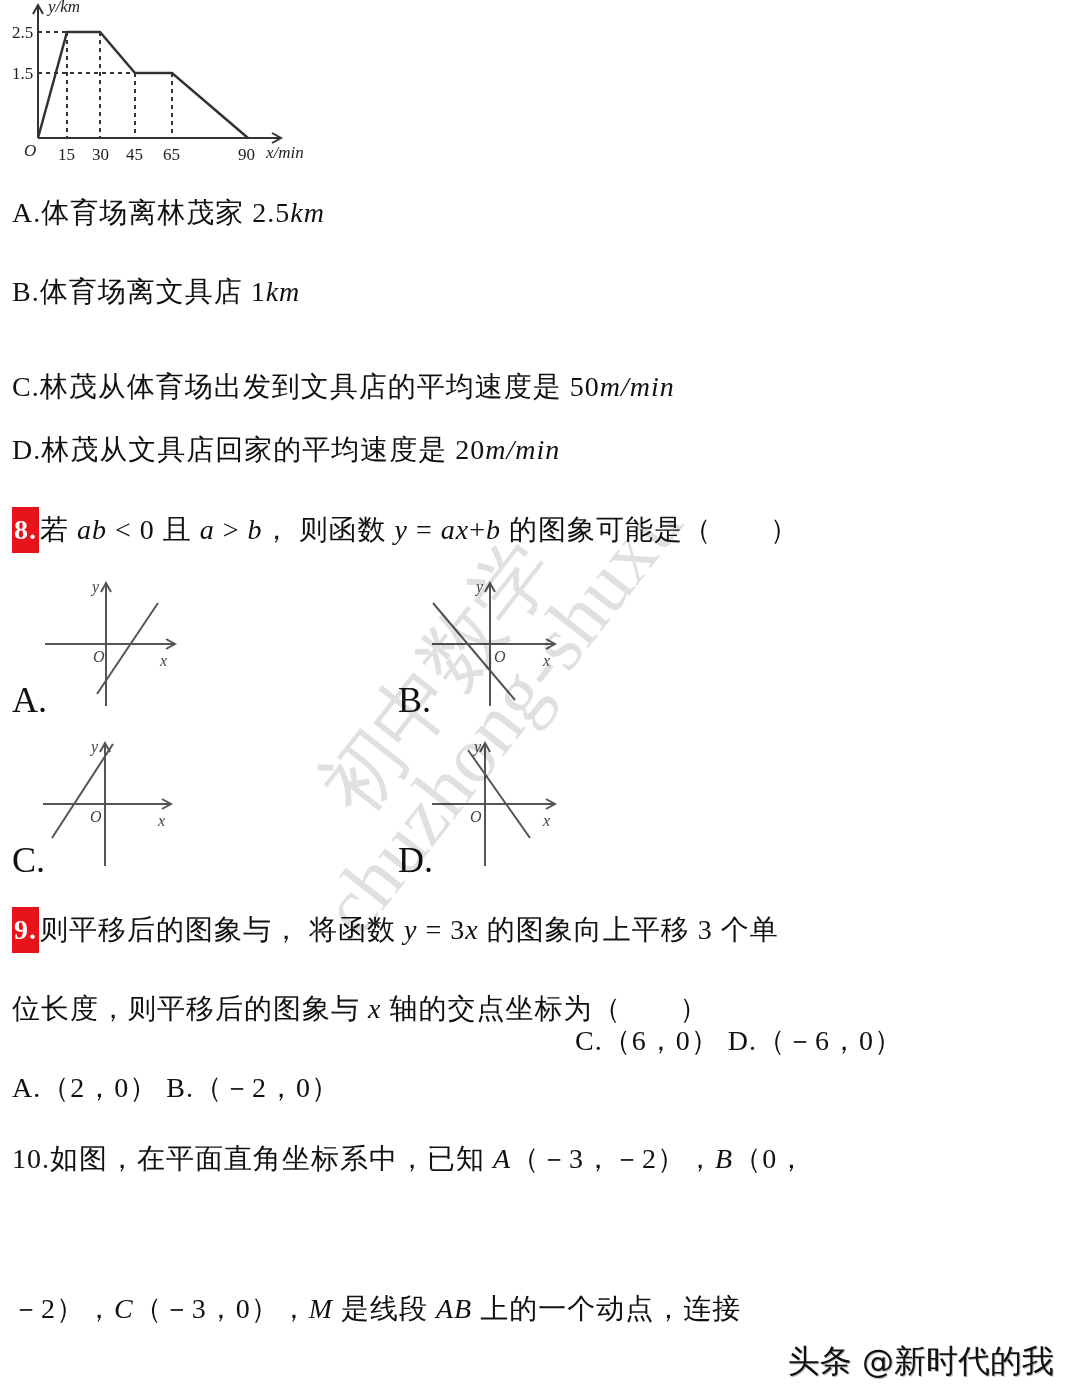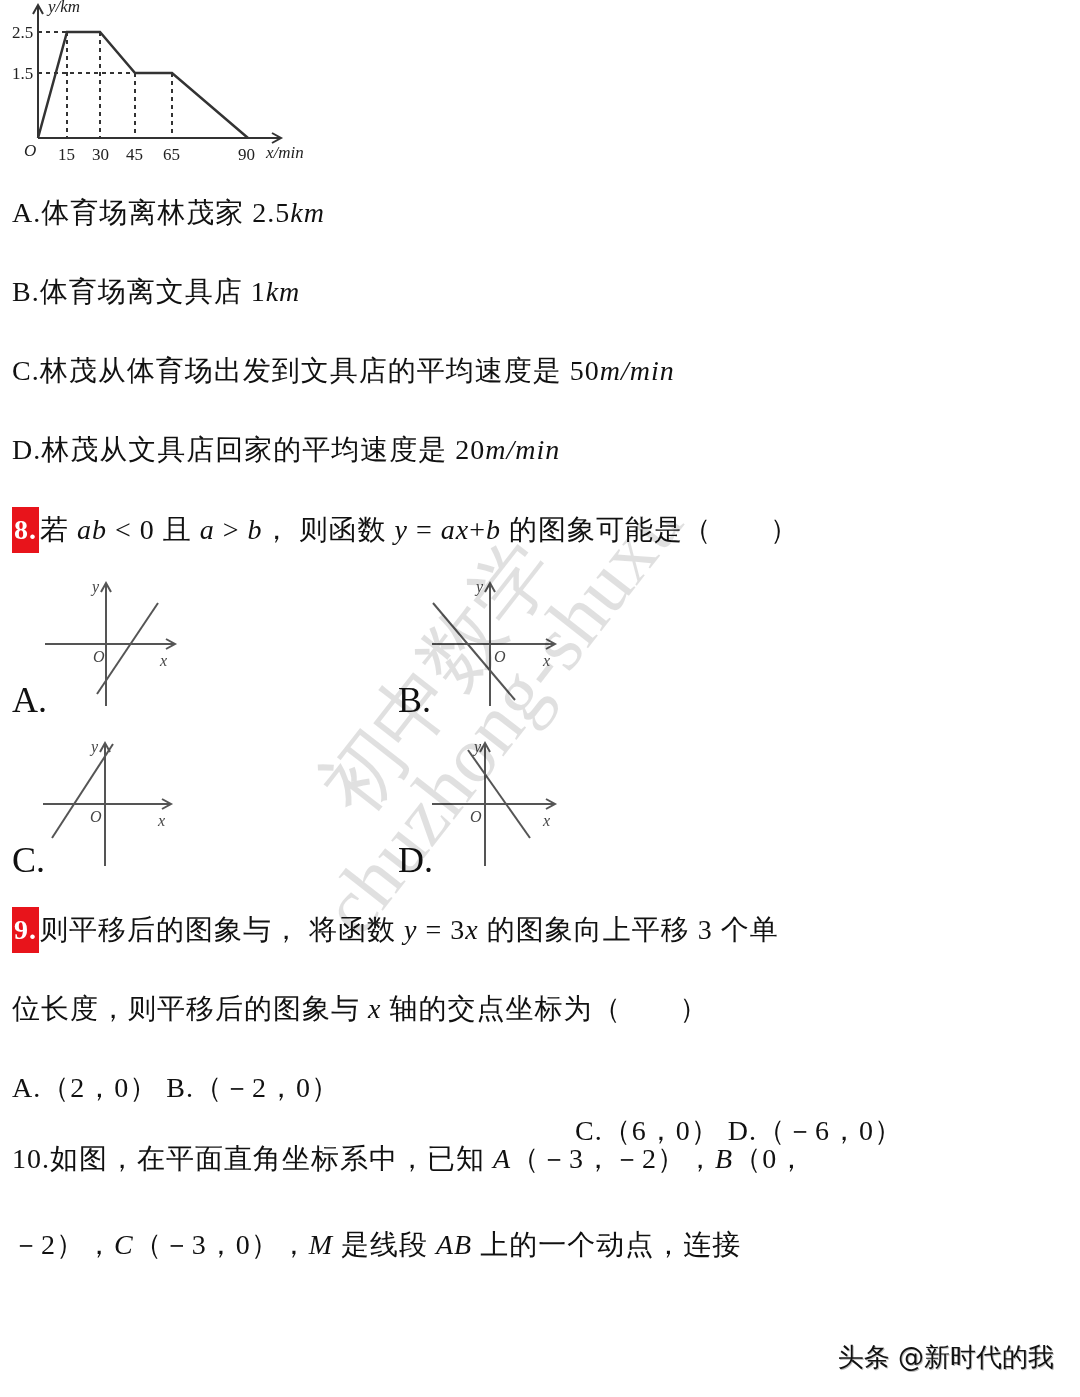--- a/index.html
+++ b/index.html
@@ -18,21 +18,21 @@
     font-weight: bold; padding: 0 2px; margin-right: 1px; line-height: 46px;
   }
   svg text { font-family: "Liberation Serif", serif; }
   .graph { position: absolute; }
   .opt-label { position: absolute; font-size: 36px; line-height: 40px; }
   .watermark {
     position: absolute; left: 300px; top: 520px; width: 700px; height: 420px;
     pointer-events: none;
   }
   .footer {
-    position: absolute; right: 26px; top: 1340px; font-size: 26px;
+    position: absolute; right: 26px; top: 1340px; font-size: 32px;
     font-family: "DejaVu Sans", sans-serif; color: #111;
     text-shadow: 1px 1px 0 #bbb;
   }
 </style>
 </head>
 <body>
 
 <svg class="graph" style="left:0;top:0" width="330" height="170" viewBox="0 0 330 170">
   <g stroke="#333" stroke-width="2" fill="none">
     <line x1="38" y1="138" x2="38" y2="6"></line>
@@ -62,21 +62,21 @@
     <text x="48" y="12" font-style="italic">y/km</text>
   </g>
 </svg>
 
 <div class="line" style="top:190px">
   <span>A.体育场离林茂家 </span><span>2.5</span><span class="it">km</span>
 </div>
 <div class="line" style="top:269px">
   <span>B.体育场离文具店 </span><span>1</span><span class="it">km</span>
 </div>
-<div class="line" style="top:348px">
+<div class="line" style="top:364px">
   <span>C.林茂从体育场出发到文具店的平均速度是 </span><span>50</span><span class="it">m/min</span>
 </div>
 <div class="line" style="top:427px">
   <span>D.林茂从文具店回家的平均速度是 </span><span>20</span><span class="it">m/min</span>
 </div>
 
 <div class="line" style="top:507px">
   <span class="badge">8.</span><span>若 </span><span class="it">ab</span><span> &lt; 0 且 </span><span class="it">a</span><span> &gt; </span><span class="it">b</span><span>，  则函数 </span><span class="it">y</span><span> = </span><span class="it">ax</span><span>+</span><span class="it">b</span><span> 的图象可能是（　　）</span>
 </div>
 
@@ -144,26 +144,26 @@
 </svg>
 <div class="opt-label" style="left:398px;top:840px">D.</div>
 
 <div class="line" style="top:907px">
   <span class="badge">9.</span><span>则平移后的图象与，  将函数 </span><span class="it">y</span><span> = 3</span><span class="it">x</span><span> 的图象向上平移 3 个单</span>
 </div>
 <div class="line" style="top:986px">
   <span>位长度，则平移后的图象与 </span><span class="it">x</span><span> 轴的交点坐标为（　　）</span>
 </div>
 <div class="line" style="top:1065px">A.（2，0） B.（－2，0）</div>
-<div class="line" style="top:1108px;left:575px">C.（6，0） D.（－6，0）</div>
+<div class="line" style="top:1018px;left:575px">C.（6，0） D.（－6，0）</div>
 
 <div class="line" style="top:1136px">
   <span>10.如图，在平面直角坐标系中，已知 </span><span class="it">A</span><span>（－3，－2），</span><span class="it">B</span><span>（0，</span>
 </div>
-<div class="line" style="top:1222px">
+<div class="line" style="top:1286px">
   <span>－2），</span><span class="it">C</span><span>（－3，0），</span><span class="it">M</span><span> 是线段 </span><span class="it">AB</span><span> 上的一个动点，连接</span>
 </div>
 
 <svg class="watermark" viewBox="0 0 700 420">
   <g fill="#000" fill-opacity="0.12" font-family="DejaVu Sans, sans-serif">
     <text x="60" y="300" font-size="80" transform="rotate(-52 60 300)">初中数学</text>
     <text x="60" y="420" font-size="80" transform="rotate(-52 60 420)">chuzhong-shuxue</text>
   </g>
 </svg>
 

